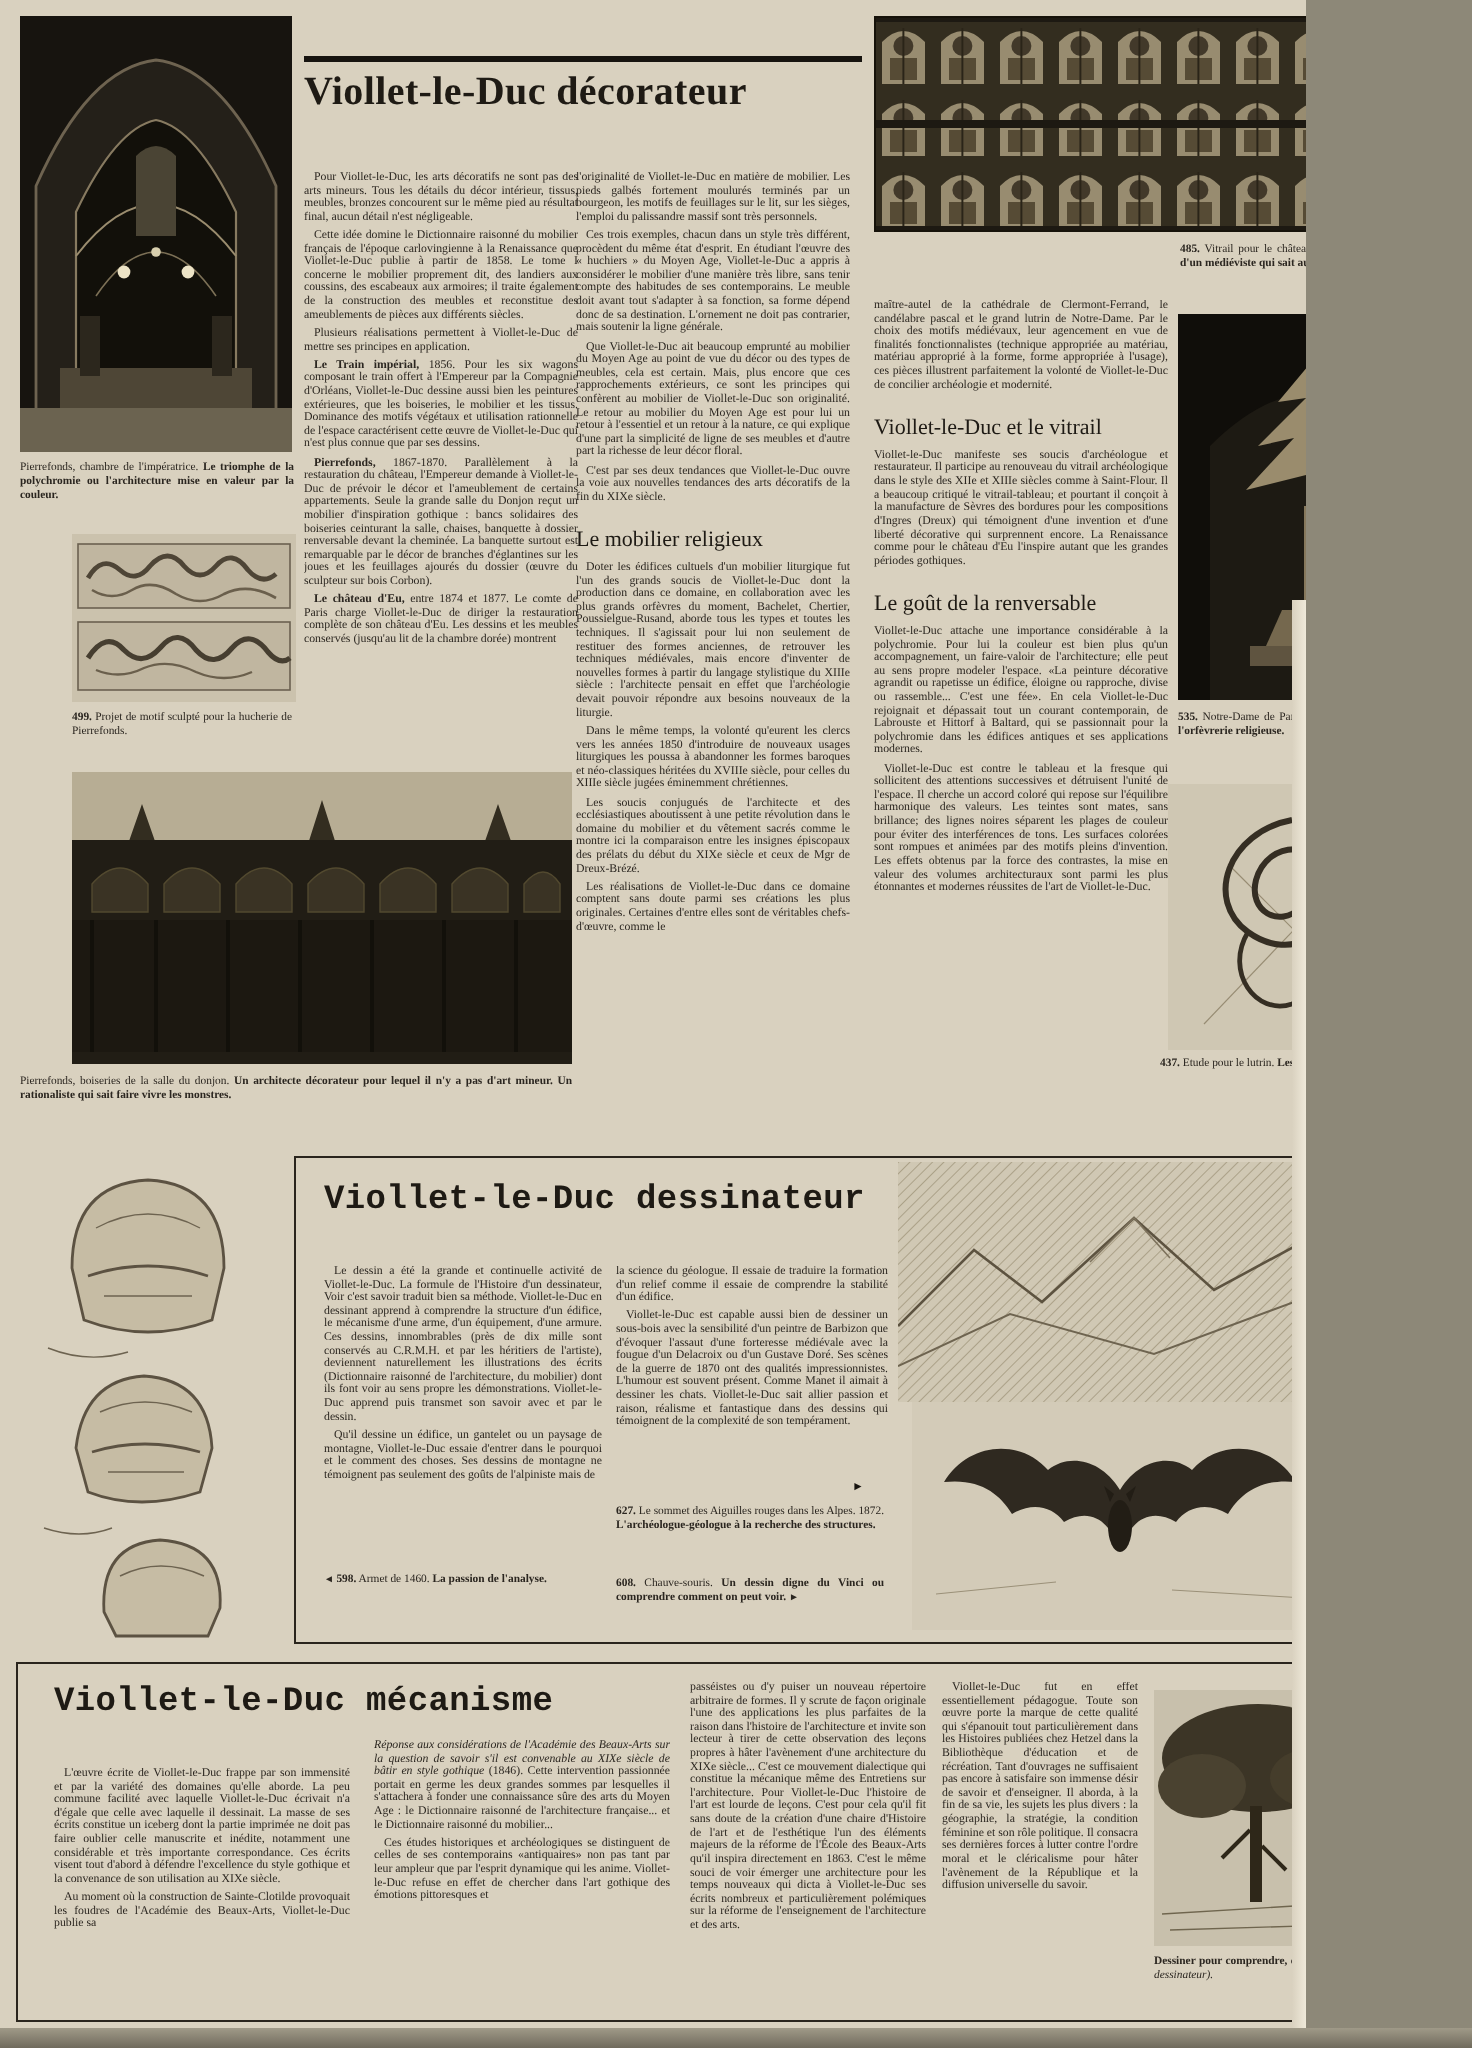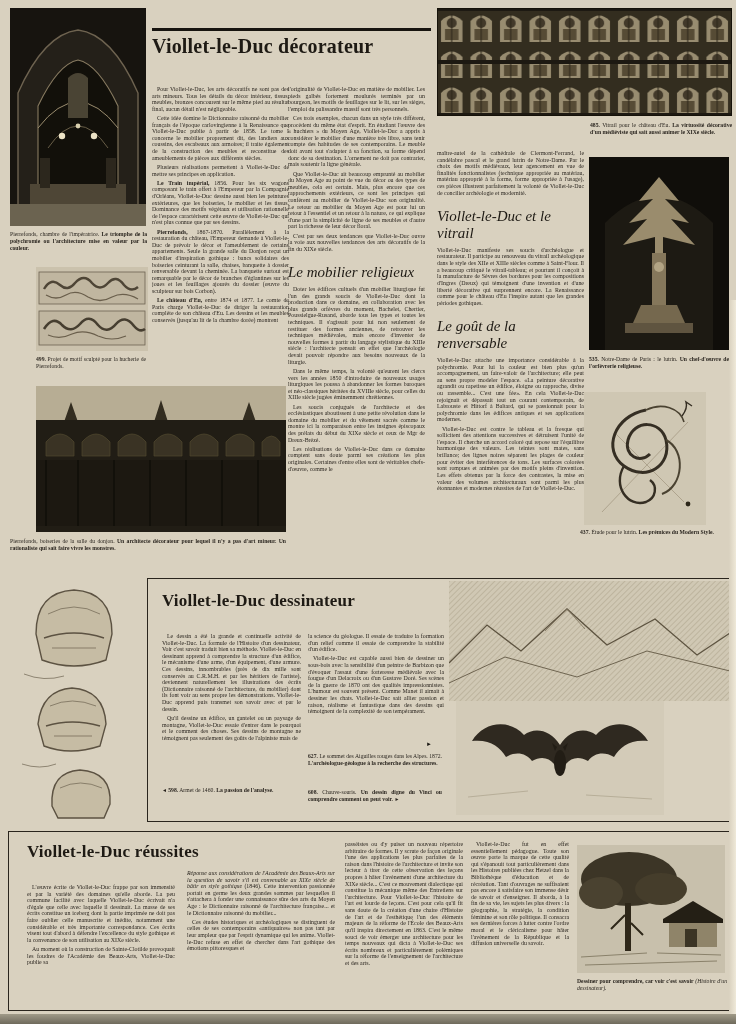--- a/index.html
+++ b/index.html
@@ -1,36 +1,36 @@
 <!DOCTYPE html>
 <html><head>
 <meta charset="utf-8">
 <style>
   * { margin:0; padding:0; box-sizing:border-box; }
   html,body { width:736px; height:1024px; }
   body { background:#8d8878; font-family:"Liberation Serif","DejaVu Serif",serif; }
-  .page { position:absolute; left:0; top:0; width:736px; height:1014px;
+  .page { position:absolute; left:0; top:0; width:653px; height:1014px;
           background:#d9d1bf; overflow:hidden; color:#2b2620; }
   .edge-right { position:absolute; right:0; top:300px; width:7px; height:714px;
           background:linear-gradient(to left,#efe9d9,#d9d1bf); }
   .edge-bottom { position:absolute; left:0; top:1014px; width:736px; height:10px;
           background:linear-gradient(#a09a88,#6f6a5c); }
   .abs { position:absolute; }
   h1 { font-weight:bold; color:#1e1a14; letter-spacing:.2px; }
   .t-lg { font-size:20px; }
-  .t-md { font-size:17px; }
+  .t-md { font-size:17px;font-family:Liberation Mono, monospace; }
   .rule { background:#17140f; }
   .box { border:1.3px solid #2a251d; }
   .col { font-size:5.9px; line-height:1.12; text-align:justify; overflow:hidden;
          color:#2b2620; }
   .col p { margin:0 0 2.6px 0; text-indent:5px; }
   .col .lead { font-weight:bold; }
   .cont > div > p:first-child, .cont > p:first-child { text-indent:0; }
   .ital-lead .lead { font-weight:normal; font-style:italic; }
-  h2 { font-size:15px; font-weight:normal; color:#1e1a14; margin:9px 0 5px 0;font-style:italic; }
+  h2 { font-size:11px; font-weight:normal; color:#1e1a14; margin:9px 0 5px 0; }
   .caption { font-size:5.7px; line-height:1.2; text-align:justify; overflow:hidden; }
   .caption .ref { font-weight:bold; }
   .caption .note { font-weight:bold; }
   .caption .arrow { font-size:5px; }
   .fig { overflow:hidden; }
   .fig svg { display:block; width:100%; height:100%; }
   .pointer { font-size:6px; color:#17140f; }
 </style>
 </head>
 <body>
@@ -286,21 +286,21 @@
         <path d="M99,50 l-3,-8 5,4 z M109,50 l3,-8 -5,4 z" fill="#221d15"></path>
         <g stroke="#9a9078" stroke-width=".5">
           <line x1="12" y1="96" x2="72" y2="90"></line>
             <line x1="130" y1="94" x2="196" y2="98"></line>
         </g>
       </svg>
     </div>
   </div>
 
   <div class="abs box" style="left:8px;top:831px;width:724px;height:180px">
-    <h1 class="t-md" style="position:absolute;left:18px;top:10px">Viollet-le-Duc réussites</h1>
+    <h1 class="t-md" style="position:absolute;left:18px;top:10px">Viollet-le-Duc mécanisme</h1>
 
     <div class="col" style="position:absolute;left:18px;top:52px;width:148px;height:122px">
         <p><b class="lead"></b><span>L'œuvre écrite de Viollet-le-Duc frappe par son immensité et par la variété des domaines qu'elle aborde. La peu commune facilité avec laquelle Viollet-le-Duc écrivait n'a d'égale que celle avec laquelle il dessinait. La masse de ses écrits constitue un iceberg dont la partie imprimée ne doit pas faire oublier celle manuscrite et inédite, notamment une considérable et très importante correspondance. Ces écrits visent tout d'abord à défendre l'excellence du style gothique et la convenance de son utilisation au XIXe siècle.</span></p>
         <p><b class="lead"></b><span>Au moment où la construction de Sainte-Clotilde provoquait les foudres de l'Académie des Beaux-Arts, Viollet-le-Duc publie sa</span></p>
       </div>
     <div class="col cont ital-lead" style="position:absolute;left:178px;top:38px;width:148px;height:136px">
         <p><b class="lead">Réponse aux considérations de l'Académie des Beaux-Arts sur la question de savoir s'il est convenable au XIXe siècle de bâtir en style gothique</b><span> (1846). Cette intervention passionnée portait en germe les deux grandes sommes par lesquelles il s'attachera à fonder une connaissance sûre des arts du Moyen Age : le Dictionnaire raisonné de l'architecture française... et le Dictionnaire raisonné du mobilier...</span></p>
         <p><b class="lead"></b><span>Ces études historiques et archéologiques se distinguent de celles de ses contemporains «antiquaires» non pas tant par leur ampleur que par l'esprit dynamique qui les anime. Viollet-le-Duc refuse en effet de chercher dans l'art gothique des émotions pittoresques et</span></p>
       </div>
     <div class="col cont" style="position:absolute;left:336px;top:9px;width:118px;height:164px">

